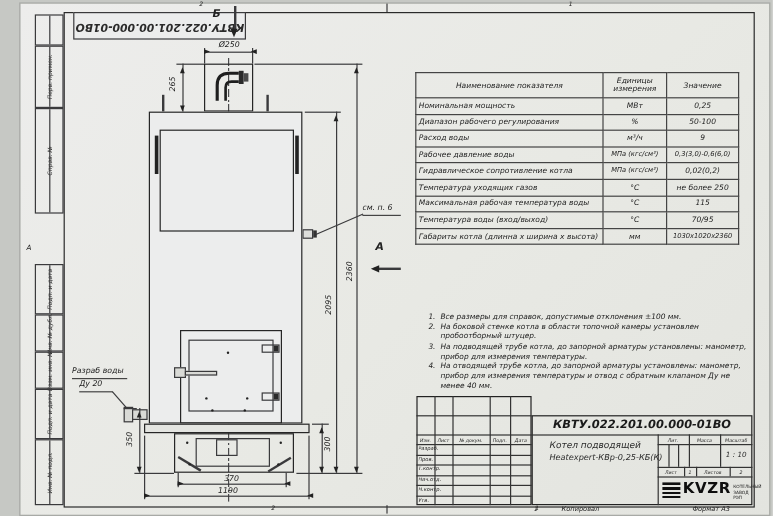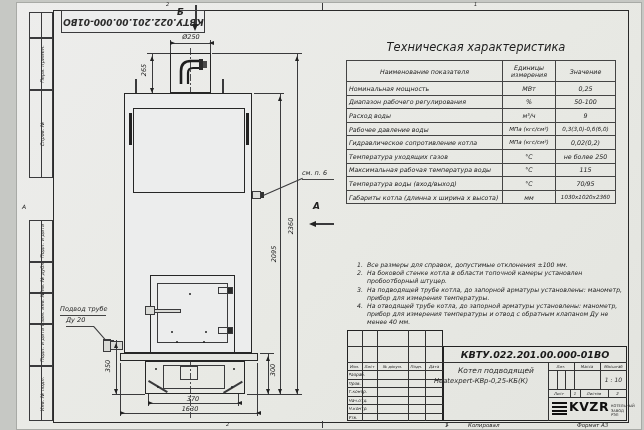--- a/index.html
+++ b/index.html
@@ -134,21 +134,21 @@
   <div class="abs" style="left:228px;top:328px;width:4px;height:5px;background:#2a2a2a;"></div>
   <div class="abs dot" style="left:189px;top:293px;"></div>
   <div class="abs dot" style="left:171px;top:331px;"></div>
   <div class="abs dot" style="left:205px;top:331px;"></div>
   <div class="abs dot" style="left:176px;top:341px;"></div>
   <div class="abs dot" style="left:203px;top:341px;"></div>
 
   <div class="abs cbox" style="left:120px;top:353px;width:138px;height:8px;background:#e4e5e1;"></div>
   <div class="abs box" style="left:103px;top:339px;width:8px;height:13px;background:#d9dad6;"></div>
   <div class="abs box" style="left:110px;top:341px;width:13px;height:9px;background:#d9dad6;"></div>
-  <div class="abs dimtxt" style="left:60px;top:306px;width:46px;height:9px;border-bottom:1px solid #444;">Подвод трубе</div>
+  <div class="abs dimtxt" style="left:60px;top:306px;width:46px;height:9px;border-bottom:1px solid #444;">Разраб воды</div>
   <div class="abs dimtxt" style="left:66px;top:317px;width:28px;height:9px;border-bottom:1px solid #444;">Ду 20</div>
   <div class="abs ln" style="left:94px;top:326px;width:18px;height:1px;transform:rotate(49deg);transform-origin:left top;"></div>
 
   <div class="abs cbox" style="left:145px;top:361px;width:100px;height:33px;"></div>
   <div class="abs box" style="left:163px;top:365px;width:62px;height:24px;"></div>
   <div class="abs box" style="left:180px;top:366px;width:18px;height:14px;"></div>
   <div class="abs ln" style="left:149px;top:380px;width:22px;height:1.5px;transform:rotate(31deg);transform-origin:left top;"></div>
   <div class="abs ln" style="left:223px;top:391.5px;width:22px;height:1.5px;transform:rotate(-31deg);transform-origin:left top;"></div>
   <div class="abs dot" style="left:155px;top:368px;"></div>
   <div class="abs dot" style="left:233px;top:368px;"></div>
@@ -200,23 +200,22 @@
   <div class="abs ln" style="left:148px;top:403px;width:91px;height:1px;"></div>
   <div class="abs tri" style="left:148px;top:401px;border-top-width:2px;border-bottom-width:2px;border-left:5px solid #222;"></div>
   <div class="abs tri" style="left:234px;top:401px;border-top-width:2px;border-bottom-width:2px;border-right:5px solid #222;"></div>
   <div class="abs dimtxt ctr" style="left:168px;top:395px;width:50px;height:8px;">370</div>
 
   <div class="abs ln" style="left:120px;top:363px;width:1px;height:53px;"></div>
   <div class="abs ln" style="left:257px;top:363px;width:1px;height:53px;"></div>
   <div class="abs ln" style="left:120px;top:413px;width:138px;height:1px;"></div>
   <div class="abs tri" style="left:120px;top:411px;border-top-width:2px;border-bottom-width:2px;border-left:5px solid #222;"></div>
   <div class="abs tri" style="left:253px;top:411px;border-top-width:2px;border-bottom-width:2px;border-right:5px solid #222;"></div>
-  <div class="abs dimtxt ctr" style="left:165px;top:405px;width:50px;height:8px;">1630</div>
-
-  <div class="abs ctr it" style="left:346px;top:40px;width:260px;height:14px;font-size:11.5px;color:#1e1e1e;">Техническая характеристика</div>
+  <div class="abs dimtxt ctr" style="left:165px;top:405px;width:50px;height:8px;">1190</div>
+
   <table class="spec abs" style="left:346px;top:60px;">
     <tbody>
         <tr class="hd">
       <th style="width:151px;white-space:normal;">Наименование показателя</th>
       <th style="width:48px;white-space:normal;">Единицы измерения</th>
       <th style="width:55px;white-space:normal;">Значение</th>
     </tr>
     <tr>
           <td>Номинальная мощность</td>
           <td class="c">МВт</td>
@@ -314,21 +313,21 @@
     <div class="tbx" style="left:1.5px;top:59px;width:28px;font-size:4.3px;">Т.контр.</div>
     <div class="tbx" style="left:1.5px;top:67.5px;width:28px;font-size:4.3px;">Нач.отд.</div>
     <div class="tbx" style="left:1.5px;top:76px;width:28px;font-size:4.3px;">Н.контр.</div>
     <div class="tbx" style="left:1.5px;top:84.5px;width:28px;font-size:4.3px;">Утв.</div>
 
     <div class="abs lbl-c it" style="left:97px;top:17px;width:182px;height:14px;font-weight:bold;font-size:9.5px;white-space:nowrap;color:#1a1a1a;">КВТУ.022.201.00.000-01ВО</div>
     <div class="l" style="left:96px;top:31.5px;width:184px;height:1px;"></div>
 
     <div class="l" style="left:201px;top:31.5px;width:1px;height:59.5px;"></div>
     <div class="abs lbl-c it" style="left:97px;top:36px;width:104px;height:9px;font-size:7.5px;white-space:nowrap;">Котел подводящей</div>
-    <div class="abs lbl-c it" style="left:82px;top:46px;width:104px;height:9px;font-size:6.8px;white-space:nowrap;">Heatexpert-КВр-0,25-КБ(К)</div>
+    <div class="abs lbl-c it" style="left:106px;top:46px;width:104px;height:9px;font-size:6.8px;white-space:nowrap;">Heatexpert-КВр-0,25-КБ(К)</div>
 
     <div class="l" style="left:201px;top:39.5px;width:79px;height:1px;"></div>
     <div class="l" style="left:227px;top:31.5px;width:1px;height:27.5px;"></div>
     <div class="l" style="left:253px;top:31.5px;width:1px;height:27.5px;"></div>
     <div class="tbx lbl-c" style="left:201px;top:33px;width:26px;height:6px;">Лит.</div>
     <div class="tbx lbl-c" style="left:227px;top:33px;width:26px;height:6px;">Масса</div>
     <div class="tbx lbl-c" style="left:253px;top:33px;width:27px;height:6px;">Масштаб</div>
     <div class="l" style="left:209.7px;top:39.5px;width:1px;height:19.5px;"></div>
     <div class="l" style="left:218.3px;top:39.5px;width:1px;height:19.5px;"></div>
     <div class="abs lbl-c it" style="left:253px;top:43px;width:27px;height:12px;font-size:6px;">1 : 10</div>

